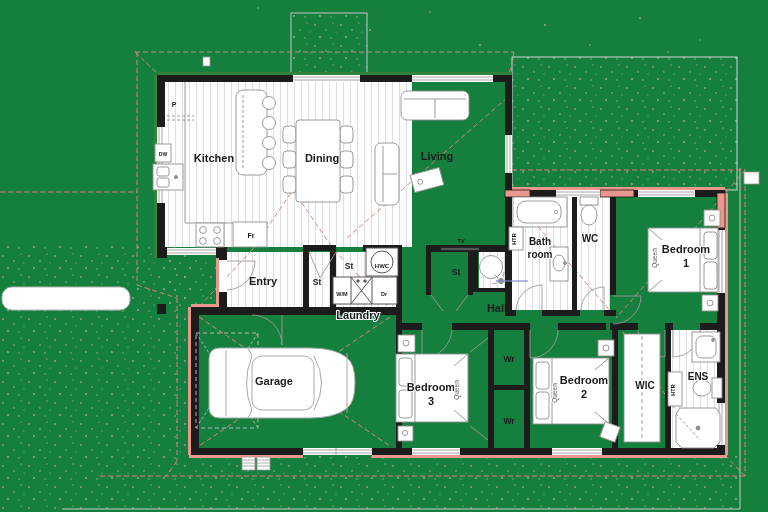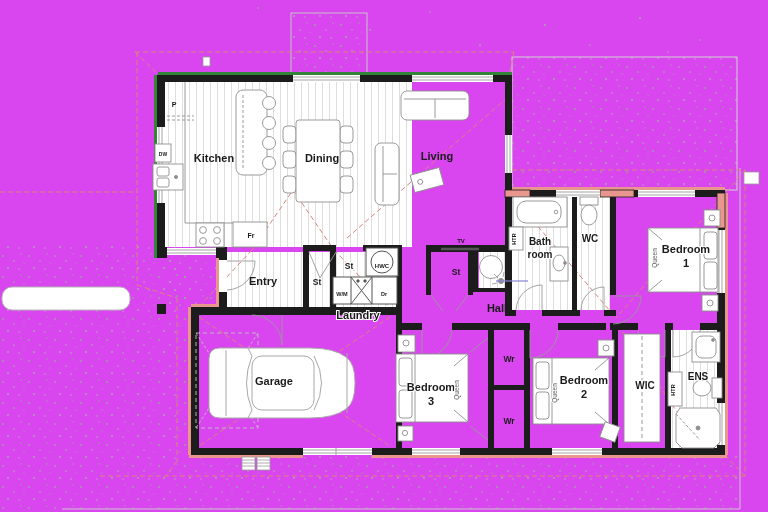--- a/index.html
+++ b/index.html
@@ -1,16 +1,16 @@
 <!DOCTYPE html>
 <html><head>
 <meta charset="utf-8">
 <style>
   html,body{margin:0;padding:0;background:#fff;}
-  .stage{position:relative;width:768px;height:512px;background:#d946ef;overflow:hidden;
+  .stage{position:relative;width:768px;height:512px;background:#15803d;overflow:hidden;
          font-family:"Liberation Sans",sans-serif;}
   svg{position:absolute;left:0;top:0;}
   text{fill:#1a1a1a;}
   .room{font-size:11px;font-weight:700;}
   .room2{font-size:10px;font-weight:700;}
   .sub{font-size:8.5px;font-weight:700;}
   .tiny{font-size:6px;font-weight:700;}
   .tiny2{font-size:5.5px;font-weight:700;}
   .mid{font-size:7px;font-weight:700;}
   .queen{font-size:6.5px;font-weight:400;fill:#555;}

